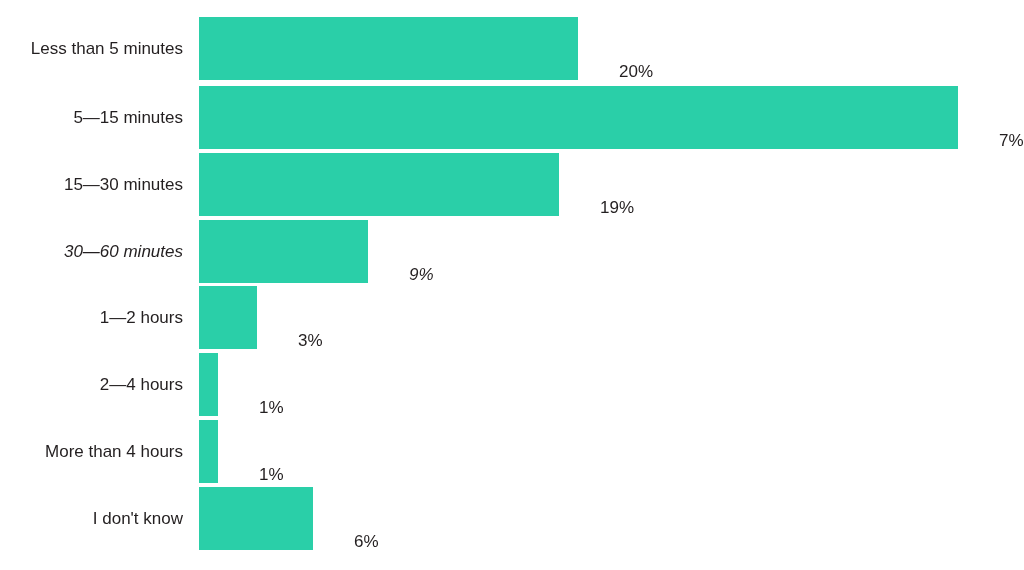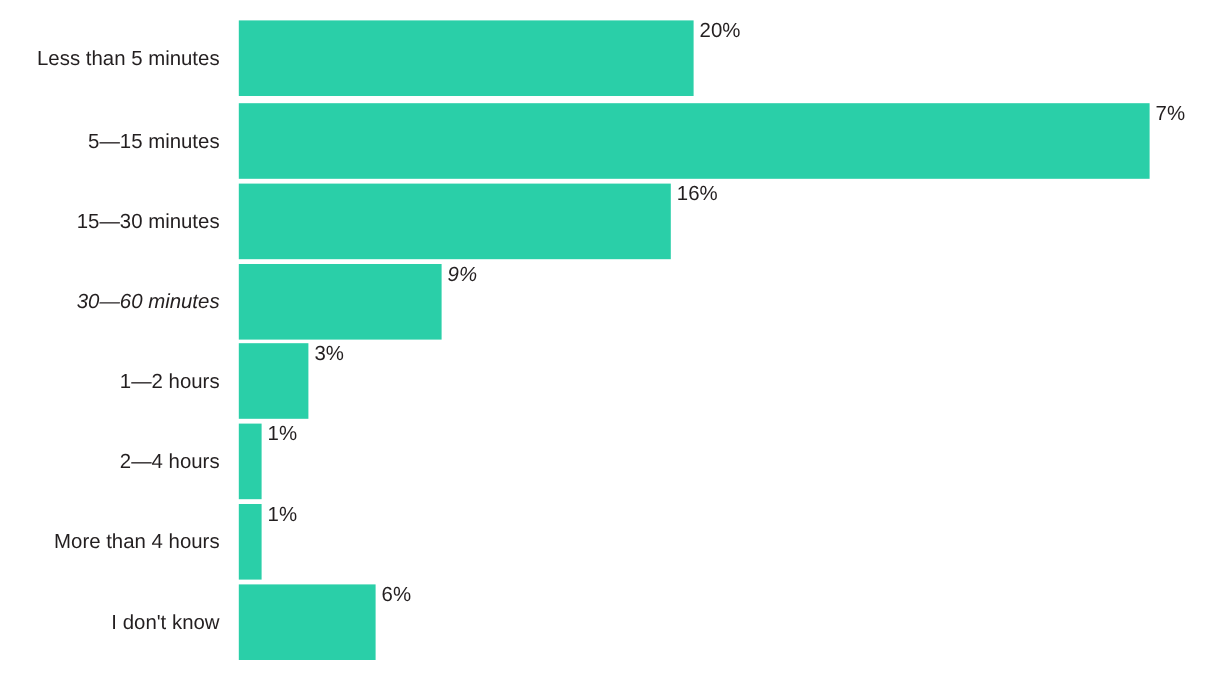--- a/index.html
+++ b/index.html
@@ -36,21 +36,22 @@
     line-height: 1;
     white-space: nowrap;
     letter-spacing: 0px;
   }
   .bar-wrap {
     position: absolute;
     left: 199px;
     top: 0;
     height: 100%;
     display: flex;
-    align-items: flex-start;
+    align-items: flex-end;
+    gap: 36px;
   }
   .bar {
     height: 100%;
     background: #2ACFA8;
   }
   .val-label {
     font-size: 17px;
     color: #231f20;
     line-height: 1;
     white-space: nowrap;
@@ -75,21 +76,21 @@
     <div class="bar-wrap">
       <div class="bar" style="width: 759px; background: rgb(42, 207, 168);"></div>
       <div class="val-label">7%</div>
     </div>
   </div>
 
   <div class="row" style="top: 153px; height: 63px;">
     <div class="cat-label">15—30 minutes</div>
     <div class="bar-wrap">
       <div class="bar" style="width: 360px; background: rgb(42, 207, 168);"></div>
-      <div class="val-label">16%</div>
+      <div class="val-label">19%</div>
     </div>
   </div>
 
   <div class="row" style="top: 220px; height: 63px; font-style: italic;">
     <div class="cat-label">30—60 minutes</div>
     <div class="bar-wrap">
       <div class="bar" style="width: 169px; background: rgb(42, 207, 168);"></div>
       <div class="val-label">9%</div>
     </div>
   </div>

